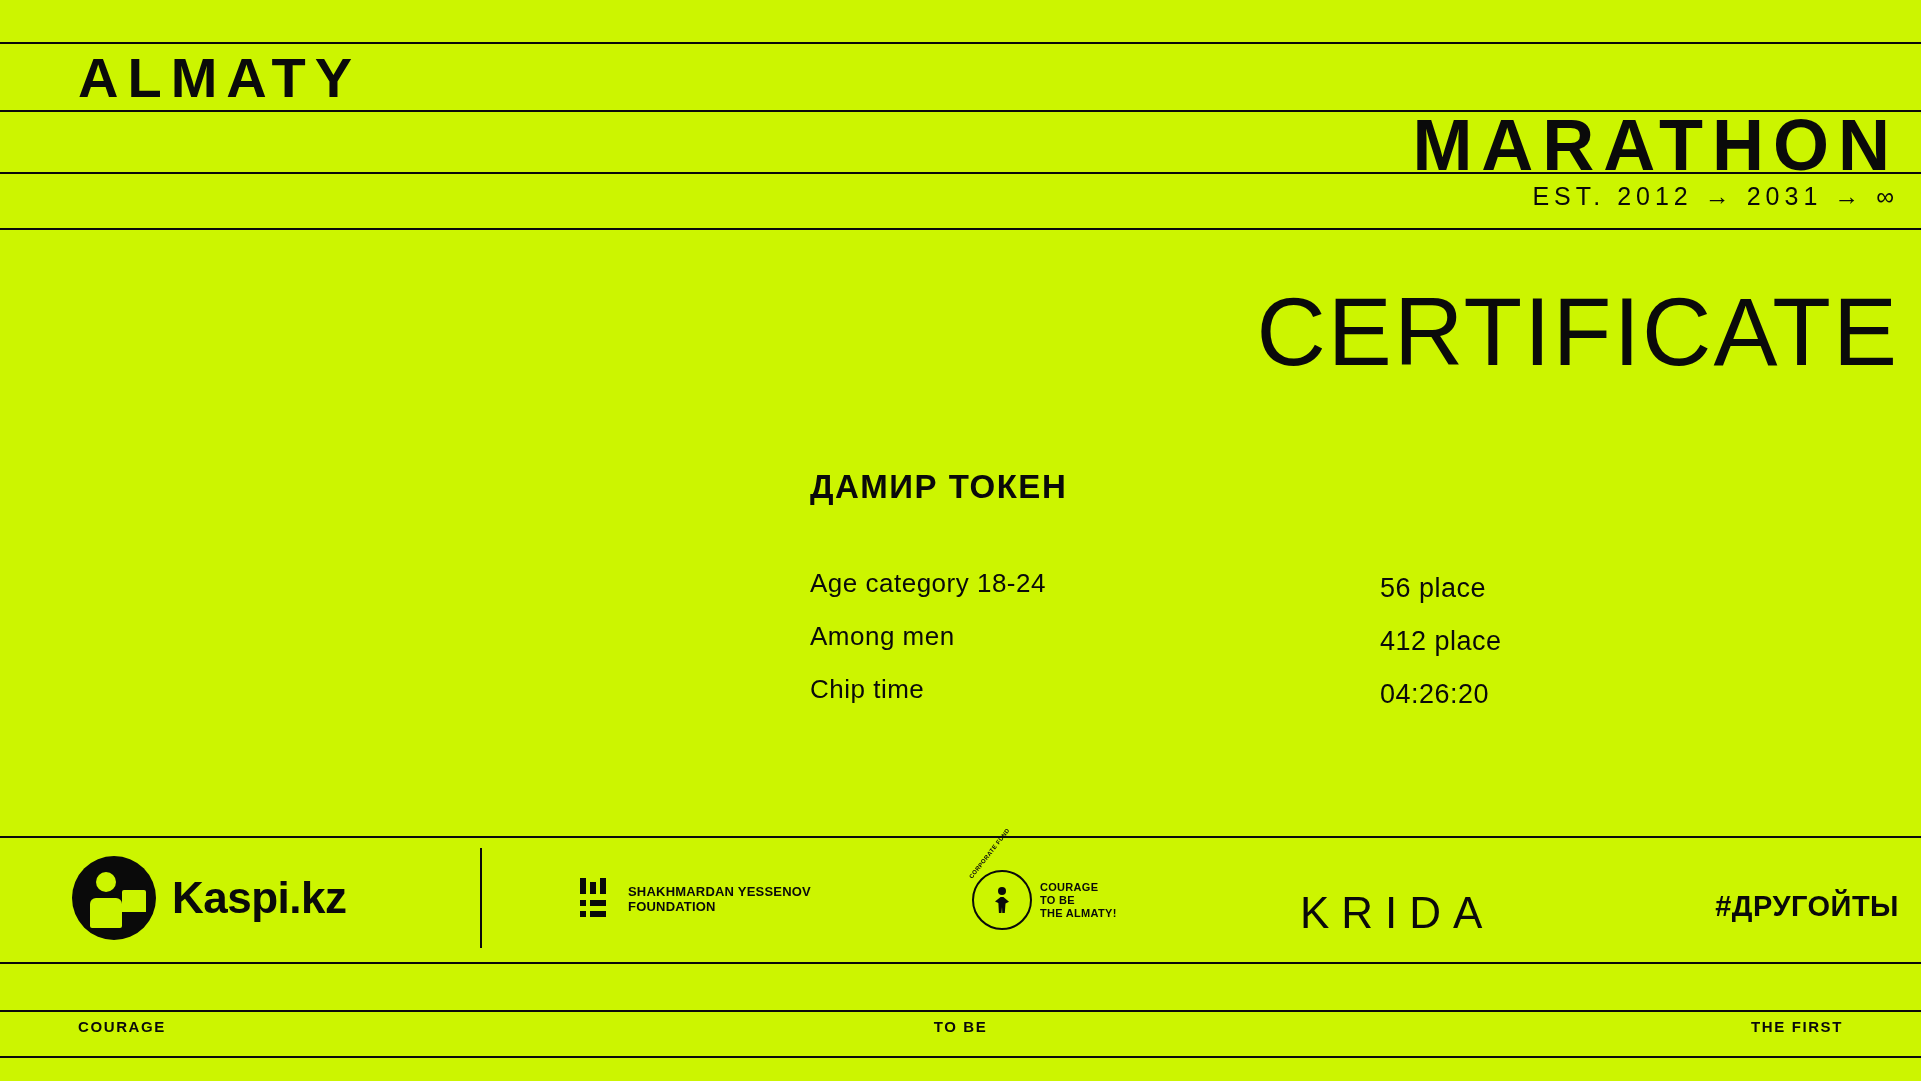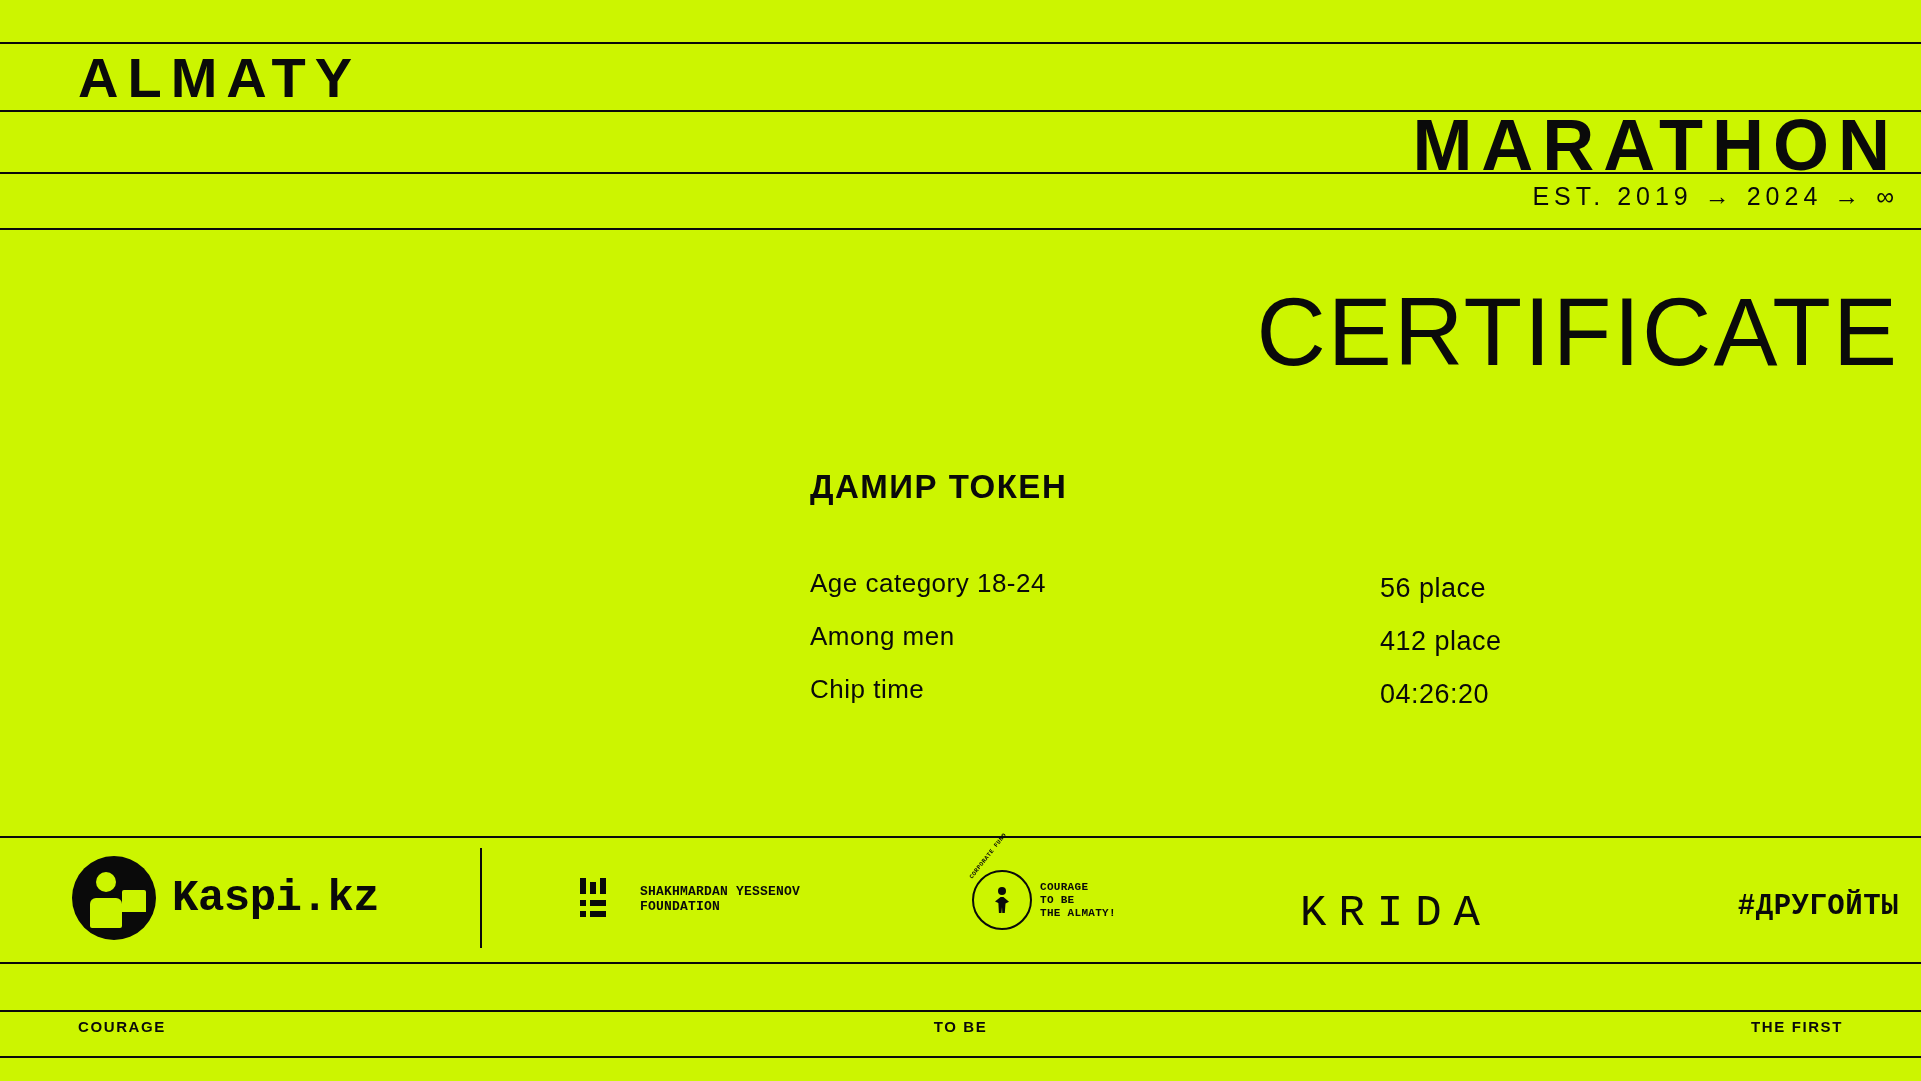--- a/index.html
+++ b/index.html
@@ -128,21 +128,20 @@
     white-space: nowrap;
   }
 
   
   .sponsors {
     position: absolute;
     left: 0;
     top: 838px;
     width: 1921px;
     height: 124px;
-    font-family: Liberation Mono, monospace;
   }
 
   .kaspi {
     position: absolute;
     left: 72px;
     top: 18px;
     display: flex;
     align-items: center;
     gap: 16px;
   }
@@ -187,21 +186,21 @@
     height: 100px;
     background: #0a0a0a;
   }
 
   .yessenov {
     position: absolute;
     left: 580px;
     top: 40px;
     display: flex;
     align-items: center;
-    gap: 26px;
+    gap: 14px;
   }
   .yessenov-mark {
     width: 34px;
     height: 42px;
     position: relative;
   }
   .yessenov-mark i {
     position: absolute;
     background: #0a0a0a;
     display: block;
@@ -338,21 +337,21 @@
   <div class="rule r2"></div>
   <div class="rule r3"></div>
   <div class="rule r4"></div>
   <div class="rule r5"></div>
   <div class="rule r6"></div>
   <div class="rule r7"></div>
   <div class="rule r8"></div>
 
   <div class="almaty">ALMATY</div>
   <div class="marathon">MARATHON</div>
-  <div class="est">EST. 2019 → 2024 → ∞</div>
+  <div class="est">EST. 2012 → 2031 → ∞</div>
 
   <div class="cert-title">CERTIFICATE</div>
 
   <div class="athlete-name">ДАМИР ТОКЕН</div>
 
   <div class="results">
     <div class="result-row">
       <span class="result-label">Age category 18-24</span>
       <span class="result-value">56 place</span>
     </div>

